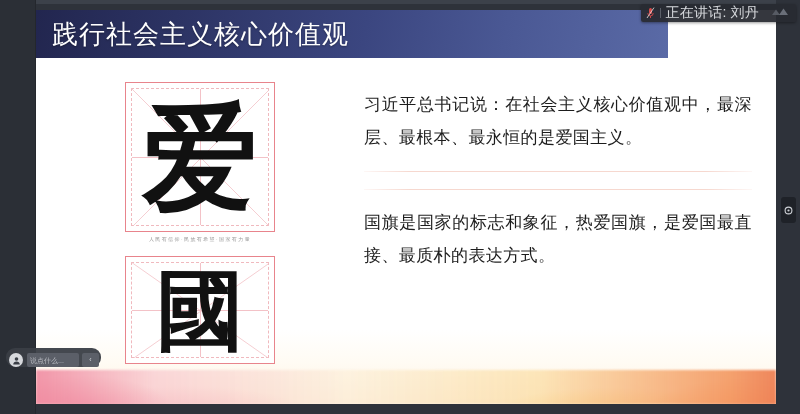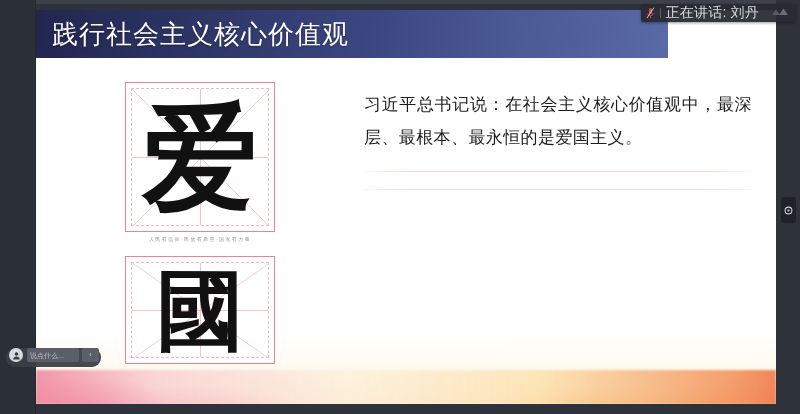--- a/index.html
+++ b/index.html
@@ -162,21 +162,21 @@
   .mic-icon { width:9px; height:12px; display:block; }
   .badge-sep { width:1px; height:10px; background:#5a5e68; }
   .badge-text {
     font-size:14px; color:#d8dade; white-space:nowrap; letter-spacing:0.2px;
   }
   .badge-logo { width:22px; height:12px; margin-left:6px; }
 
   
   .chat-bar {
     position:absolute; left:6px; bottom:47px;
-    display:flex; align-items:flex-start;
+    display:flex; align-items:flex-end;
     height:19px;
     background:rgba(58,62,70,0.95);
     border-radius:9px;
     padding:0 2px 0 3px;
   }
   .chat-avatar {
     width:14px; height:14px; border-radius:50%;
     background:#d7d9dd;
     display:flex; align-items:center; justify-content:center;
     flex:0 0 auto;
@@ -250,20 +250,21 @@
         </div>
         <div class="calli-glyph g2">國</div>
       </div>
 
     </div>
 
     <div class="text-col">
       <div class="para">习近平总书记说：在社会主义核心价值观中，最深层、最根本、最永恒的是爱国主义。</div>
       <div class="divider"></div>
       <div class="divider d2"></div>
+      <div class="para">国旗是国家的标志和象征，热爱国旗，是爱国最直接、最质朴的表达方式。</div>
     </div>
 
   </div>
 
   <div class="speaker-badge">
     <span>
       <svg class="mic-icon" viewBox="0 0 9 12" aria-hidden="true">
         <rect x="3" y="1" width="3" height="6" rx="1.5" fill="#d94a4a"></rect>
         <path d="M1.8 6.2a2.7 2.7 0 0 0 5.4 0" fill="none" stroke="#d94a4a" stroke-width="0.9"></path>
         <line x1="4.5" y1="9" x2="4.5" y2="11" stroke="#d94a4a" stroke-width="0.9"></line>

